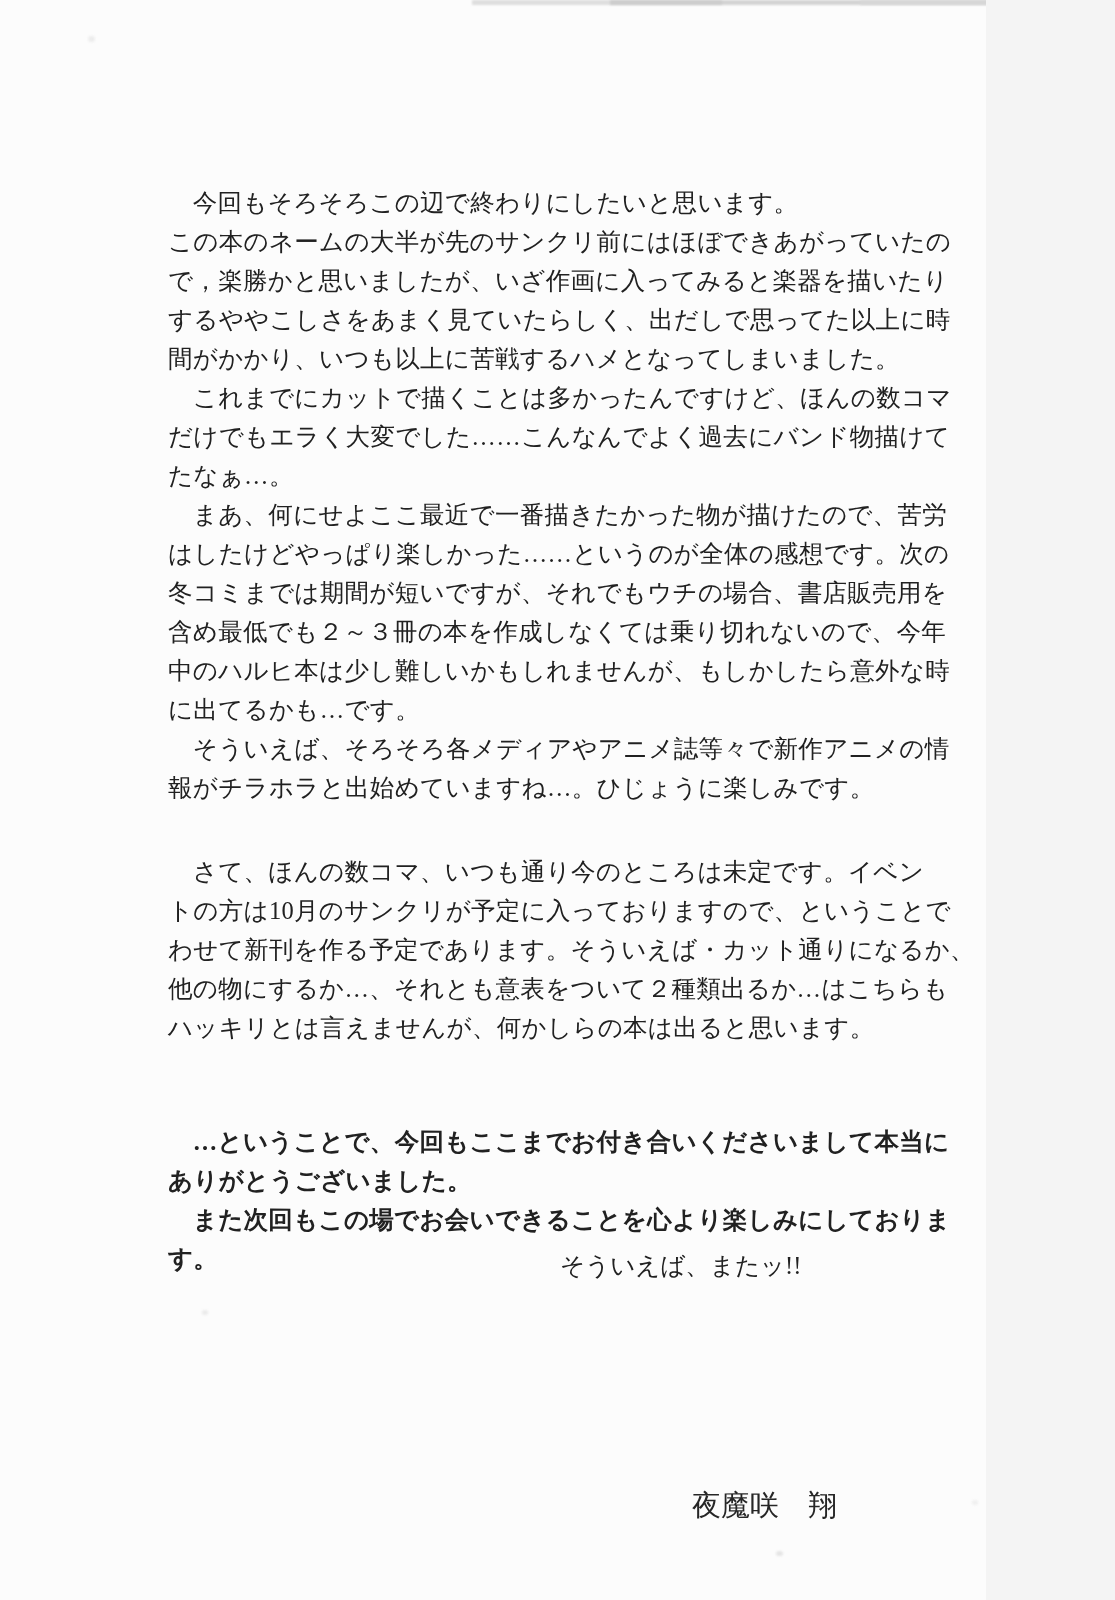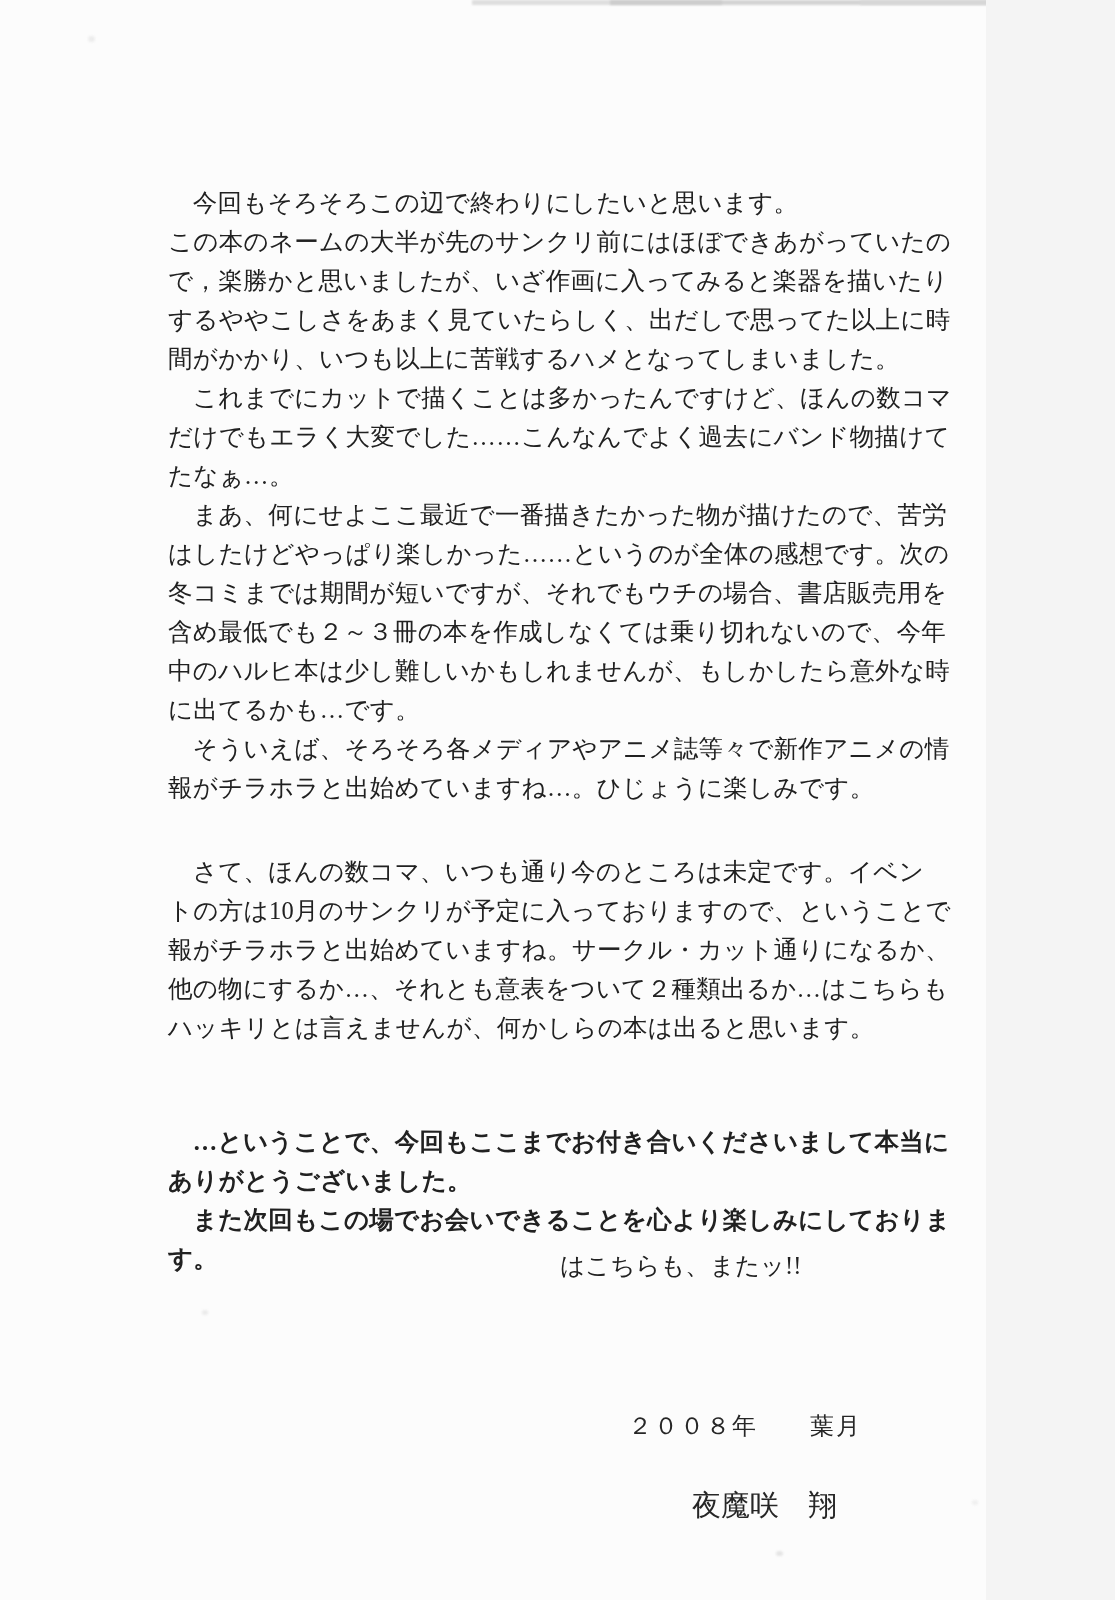--- a/index.html
+++ b/index.html
@@ -82,27 +82,26 @@
 <body>
 
 <div class="page">
 
   <div class="scan-smudge-top smudge-a"></div>
   <div class="scan-smudge-top smudge-b"></div>
   <div class="scan-smudge-top smudge-c"></div>
 
   <div class="text-block" id="block1"><div class="line">　今回もそろそろこの辺で終わりにしたいと思います。</div><div class="line">この本のネームの大半が先のサンクリ前にはほぼできあがっていたの</div><div class="line">で，楽勝かと思いましたが、いざ作画に入ってみると楽器を描いたり</div><div class="line">するややこしさをあまく見ていたらしく、出だしで思ってた以上に時</div><div class="line">間がかかり、いつも以上に苦戦するハメとなってしまいました。</div><div class="line">　これまでにカットで描くことは多かったんですけど、ほんの数コマ</div><div class="line">だけでもエラく大変でした……こんなんでよく過去にバンド物描けて</div><div class="line">たなぁ…。</div><div class="line">　まあ、何にせよここ最近で一番描きたかった物が描けたので、苦労</div><div class="line">はしたけどやっぱり楽しかった……というのが全体の感想です。次の</div><div class="line">冬コミまでは期間が短いですが、それでもウチの場合、書店販売用を</div><div class="line">含め最低でも２～３冊の本を作成しなくては乗り切れないので、今年</div><div class="line">中のハルヒ本は少し難しいかもしれませんが、もしかしたら意外な時</div><div class="line">に出てるかも…です。</div><div class="line">　そういえば、そろそろ各メディアやアニメ誌等々で新作アニメの情</div><div class="line">報がチラホラと出始めていますね…。ひじょうに楽しみです。</div></div>
 
-  <div class="text-block" id="block2"><div class="line">　さて、ほんの数コマ、いつも通り今のところは未定です。イベン</div><div class="line">トの方は10月のサンクリが予定に入っておりますので、ということで</div><div class="line">報がチラホラと出始めていますね。サークル・カット通りになるか、</div><div class="line">他の物にするか…、それとも意表をついて２種類出るか…はこちらも</div><div class="line">ハッキリとは言えませんが、何かしらの本は出ると思います。</div></div>
+  <div class="text-block" id="block2"><div class="line">　さて、ほんの数コマ、いつも通り今のところは未定です。イベン</div><div class="line">トの方は10月のサンクリが予定に入っておりますので、ということで</div><div class="line">わせて新刊を作る予定であります。そういえば・カット通りになるか、</div><div class="line">他の物にするか…、それとも意表をついて２種類出るか…はこちらも</div><div class="line">ハッキリとは言えませんが、何かしらの本は出ると思います。</div></div>
 
   <div class="text-block" id="block3"><div class="line">　…ということで、今回もここまでお付き合いくださいまして本当に</div><div class="line">ありがとうございました。</div><div class="line">　また次回もこの場でお会いできることを心より楽しみにしておりま</div><div class="line">す。</div></div>
 
-  <div class="closing-line">はこちらも、またッ!!</div>
+  <div class="closing-line">そういえば、またッ!!</div>
 
-  <div class="date-line">２００８年　　葉月</div>
 
   <div class="author-line">夜魔咲　翔</div>
 
   <div class="scan-edge-line"></div>
 
   <div class="speck speck-1"></div>
   <div class="speck speck-2"></div>
   <div class="speck speck-3"></div>
   <div class="speck speck-4"></div>
 

